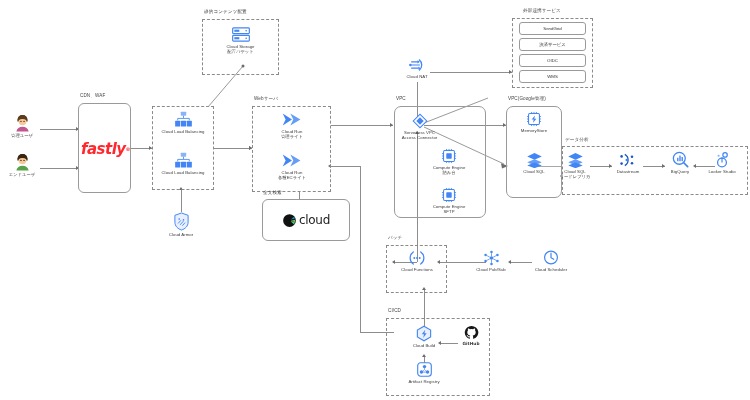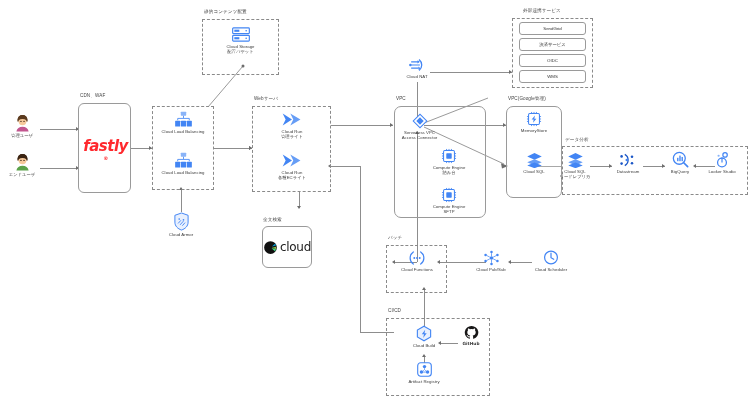--- a/index.html
+++ b/index.html
@@ -45,21 +45,21 @@
   .arw.r{border-top:2.4px solid transparent;border-bottom:2.4px solid transparent;border-left:3.6px solid #6d6d6d;}
   .arw.l{border-top:2.4px solid transparent;border-bottom:2.4px solid transparent;border-right:3.6px solid #6d6d6d;}
   .arw.d{border-left:2.4px solid transparent;border-right:2.4px solid transparent;border-top:3.6px solid #6d6d6d;}
   .arw.u{border-left:2.4px solid transparent;border-right:2.4px solid transparent;border-bottom:3.6px solid #6d6d6d;}
   .diag{position:absolute;overflow:visible;}
 
   
   .fastly{
     position:absolute;display:flex;align-items:center;justify-content:center;
     font-family:"DejaVu Sans",sans-serif;font-weight:bold;font-style:italic;
-    color:#ff282d;font-size:15px;letter-spacing:-0.5px;flex-direction:column;
+    color:#ff282d;font-size:15px;letter-spacing:-0.5px;
   }
   .fastly sup{font-size:5px;vertical-align:super;font-style:normal;}
 
   
   .gh-text{font-family:"DejaVu Sans",sans-serif;font-weight:bold;font-size:7.5px;color:#181717;letter-spacing:-.2px;}
 
   
   .cloudlogo{display:flex;align-items:center;justify-content:center;gap:2px;}
   .cloudlogo .w{font-family:"DejaVu Sans",sans-serif;font-size:12px;color:#222;letter-spacing:-.3px;}
 
@@ -231,21 +231,21 @@
     <svg class="icon" width="22" height="17" viewBox="0 0 26 20">
       <path d="M2 3 L13 10 L2 17 L5.5 10 Z" fill="#4285F4"></path>
       <path d="M11 3 L23 10 L11 17 L14.5 10 Z" fill="#669df6"></path>
     </svg>
     <div class="cap">
       <span>Cloud Run</span>
       <span class="l2">各種ECサイト</span>
     </div>
   </div>
 
-  <div class="box cloudlogo" style="left:262px;top:226px;width:50px;height:42px;">
+  <div class="box cloudlogo" style="left:262px;top:199px;width:88px;height:42px;">
     <span class="grp-label" style="top:-10px;left:0;">全文検索</span>
     <svg width="15" height="15" viewBox="0 0 20 20">
       <path d="M10 1.5a8.5 8.5 0 1 0 0 17 8.5 8.5 0 0 0 0-17z" fill="#111"></path>
       <path d="M10 3.2a6.8 6.8 0 0 1 5.2 2.4l-4 3.3a1.9 1.9 0 0 0 0 2.2l4 3.3A6.8 6.8 0 0 1 10 16.8z" fill="#111"></path>
       <path d="M11.6 11.4 16 15a6.8 6.8 0 0 0 1.2-2.6l-5.2-1.3z" fill="#3ddc84"></path>
       <path d="M11.9 8.6 16.2 5a6.8 6.8 0 0 1 1 2.4l-5.1 1.4z" fill="#00a3e0"></path>
       <path d="M12.1 10.6l5.3 1.4a6.9 6.9 0 0 0 .1-3l-5.3 1.3z" fill="#8bc34a"></path>
     </svg>
     <span class="w">cloud</span>
   </div>

